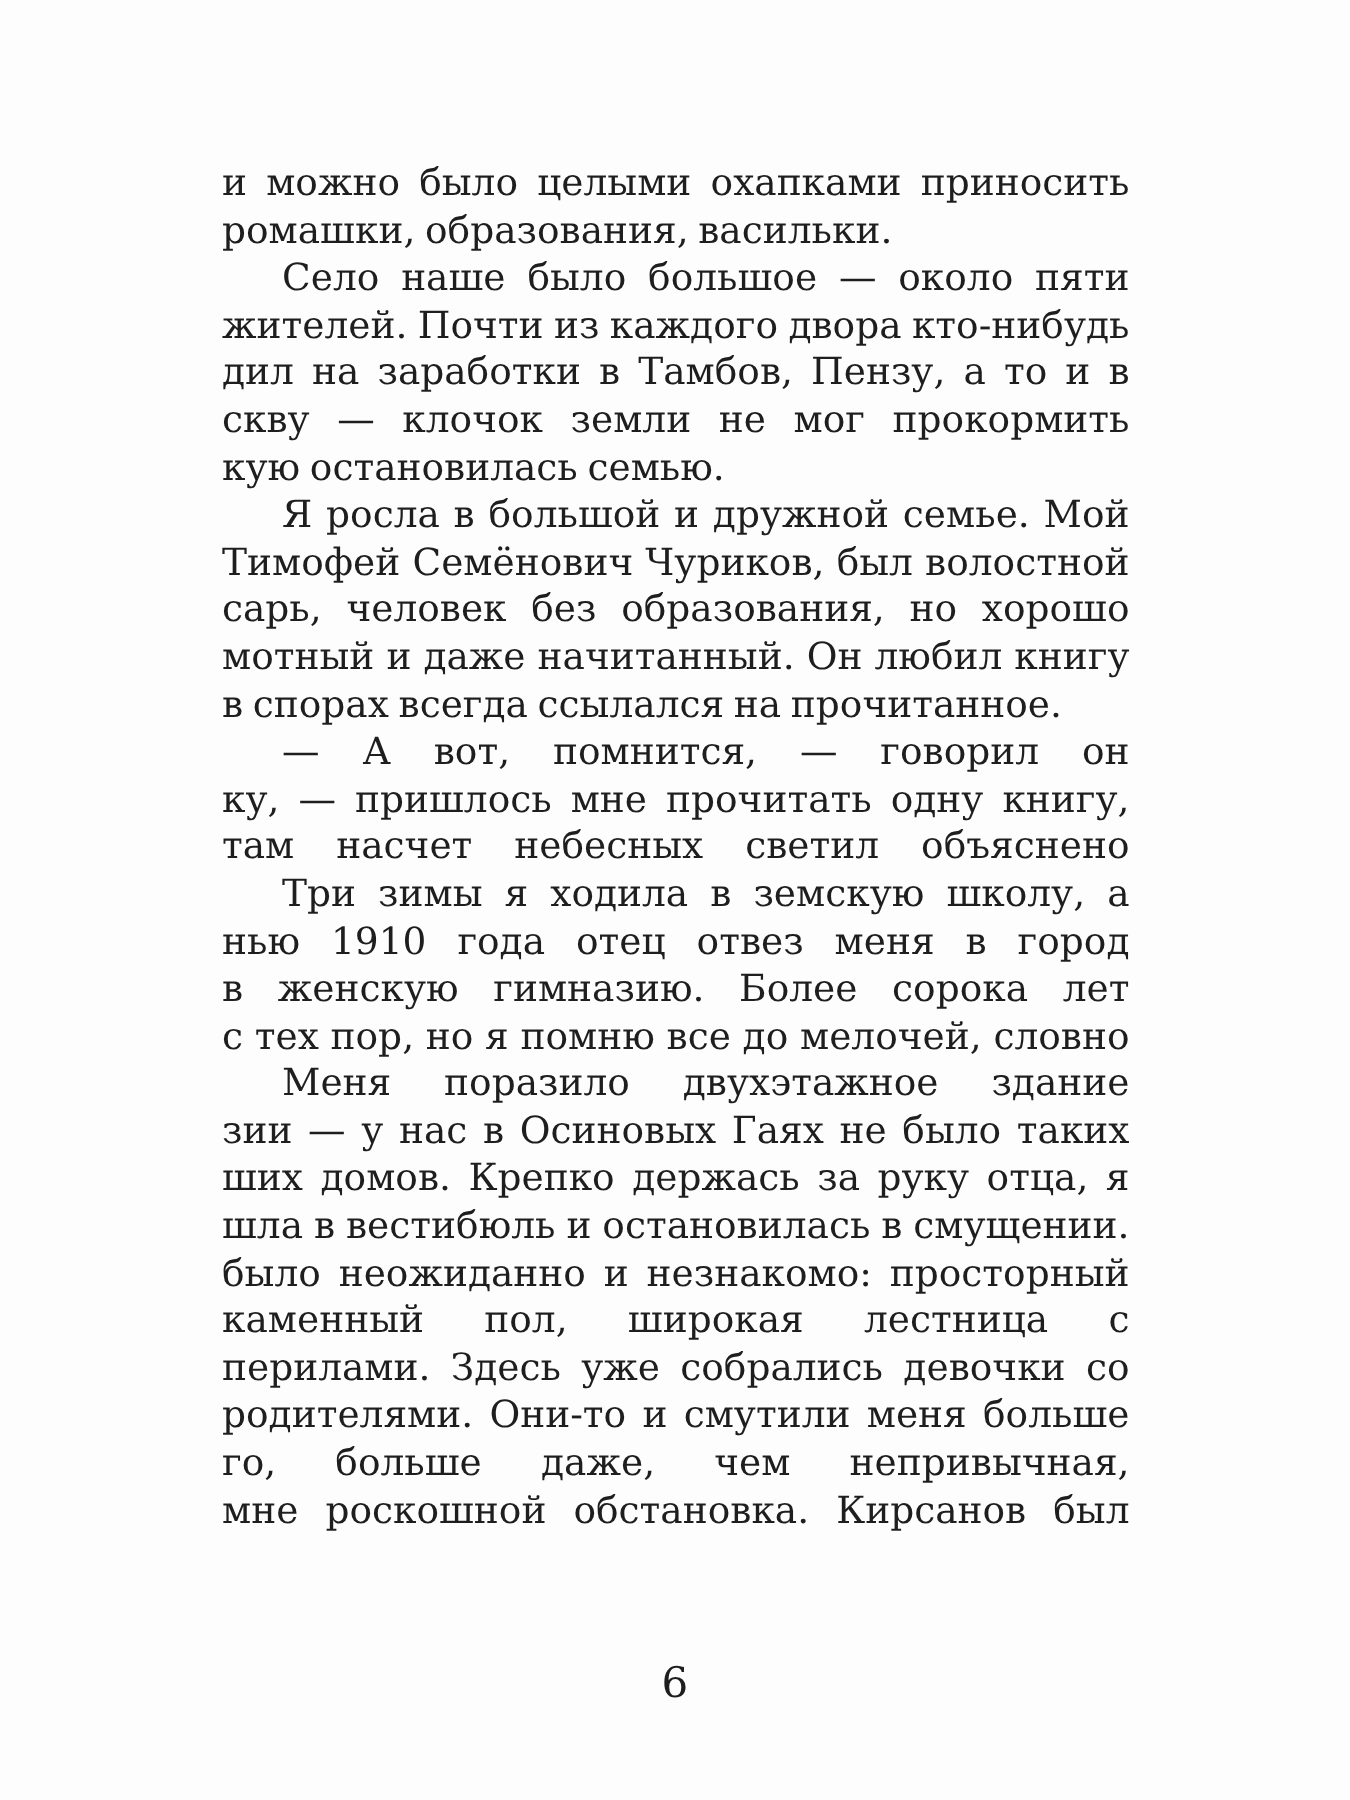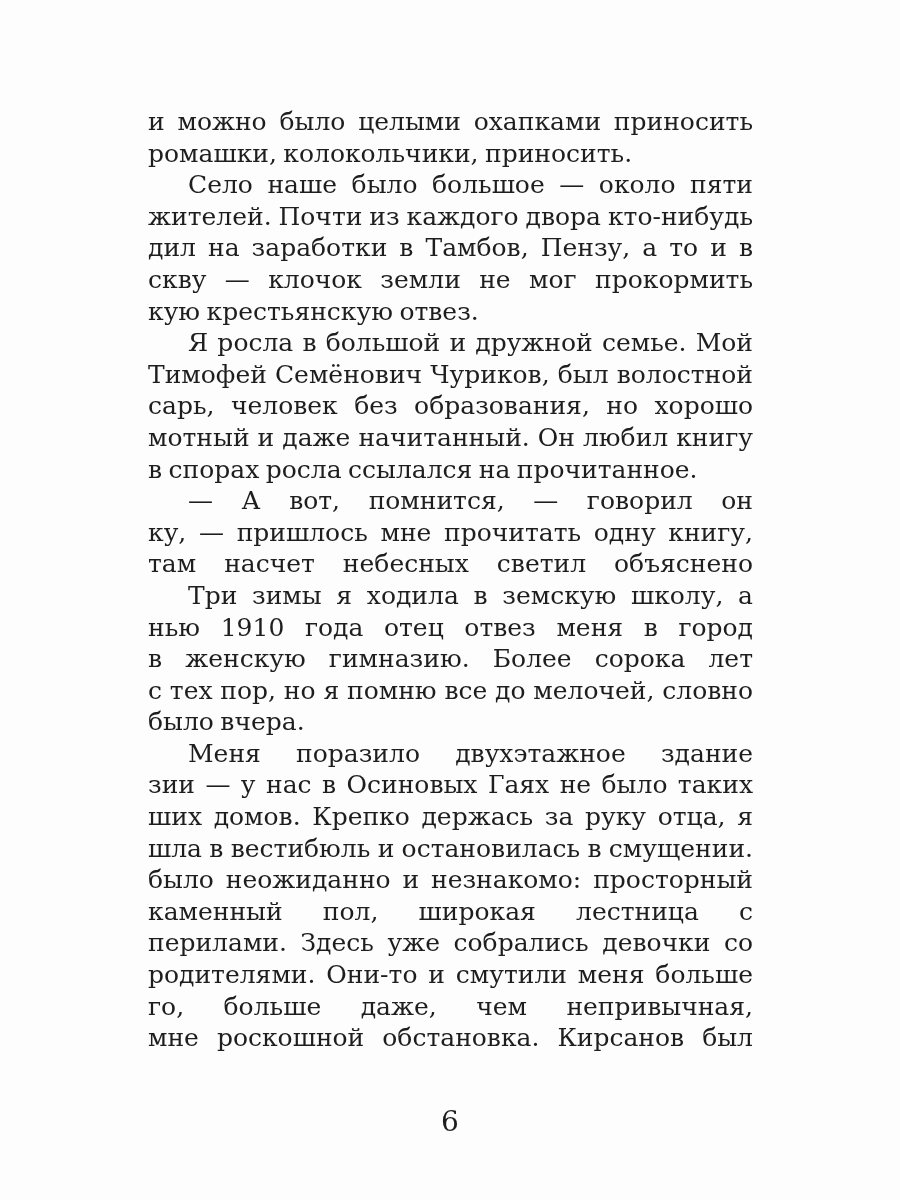--- a/index.html
+++ b/index.html
@@ -50,39 +50,38 @@
     font-size: 28px;
     line-height: 36px;
   }
 </style>
 </head>
 <body>
 
 <div class="page">
   <div class="text-block">
       <div class="line j">и можно было целыми охапками приносить домой</div>
-      <div class="line">ромашки, колокольчики, приносить.</div>
+      <div class="line">ромашки, образования, васильки.</div>
       <div class="line j ind">Село наше было большое — около пяти тысяч</div>
       <div class="line j">жителей. Почти из каждого двора кто-нибудь ухо-</div>
       <div class="line j">дил на заработки в Тамбов, Пензу, а то и в Мо-</div>
       <div class="line j">скву — клочок земли не мог прокормить бедняц-</div>
-      <div class="line">кую крестьянскую отвез.</div>
+      <div class="line">кую остановилась семью.</div>
       <div class="line j ind">Я росла в большой и дружной семье. Мой отец,</div>
       <div class="line j">Тимофей Семёнович Чуриков, был волостной пи-</div>
       <div class="line j">сарь, человек без образования, но хорошо гра-</div>
       <div class="line j">мотный и даже начитанный. Он любил книгу и</div>
-      <div class="line">в спорах росла ссылался на прочитанное.</div>
+      <div class="line">в спорах всегда ссылался на прочитанное.</div>
       <div class="line j ind">— А вот, помнится, — говорил он собеседни-</div>
       <div class="line j">ку, — пришлось мне прочитать одну книгу, так</div>
       <div class="line j">там насчет небесных светил объяснено совсем по-</div>
       <div class="line j ind">Три зимы я ходила в земскую школу, а осе-</div>
       <div class="line j">нью 1910 года отец отвез меня в город Кирсанов,</div>
       <div class="line j">в женскую гимназию. Более сорока лет прошло</div>
       <div class="line j">с тех пор, но я помню все до мелочей, словно это</div>
-      <div class="line">было вчера.</div>
       <div class="line j ind">Меня поразило двухэтажное здание гимна-</div>
       <div class="line j">зии — у нас в Осиновых Гаях не было таких боль-</div>
       <div class="line j">ших домов. Крепко держась за руку отца, я во-</div>
       <div class="line j">шла в вестибюль и остановилась в смущении. Все</div>
       <div class="line j">было неожиданно и незнакомо: просторный вход,</div>
       <div class="line j">каменный пол, широкая лестница с решетчатыми</div>
       <div class="line j">перилами. Здесь уже собрались девочки со своими</div>
       <div class="line j">родителями. Они-то и смутили меня больше все-</div>
       <div class="line j">го, больше даже, чем непривычная, показавшаяся</div>
       <div class="line j">мне роскошной обстановка. Кирсанов был уездным</div>

